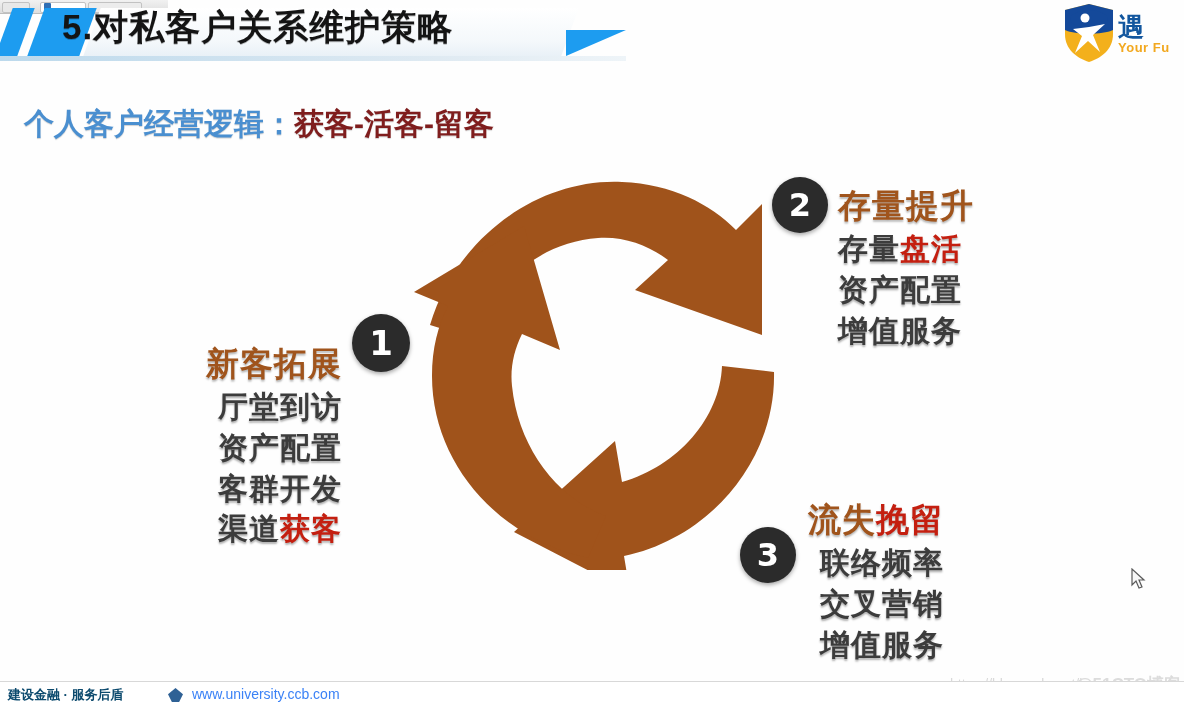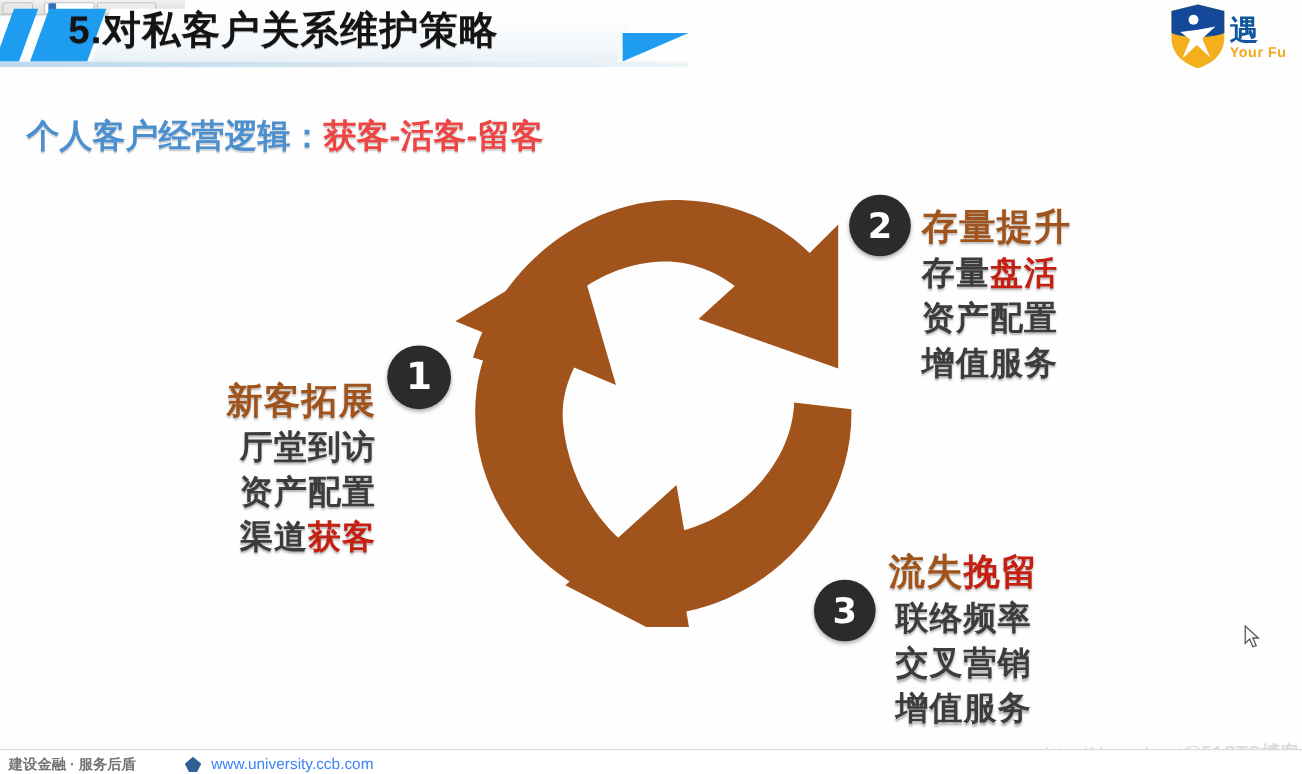--- a/index.html
+++ b/index.html
@@ -44,21 +44,21 @@
   .logo{position:absolute;right:0;top:2px;width:124px;height:64px;}
   .logo-txt-cn{position:absolute;left:58px;top:8px;font-size:26px;font-weight:bold;
     color:#12569e;letter-spacing:1px;white-space:nowrap;}
   .logo-txt-en{position:absolute;left:58px;top:38px;font-size:13px;font-weight:bold;
     color:#f2a81f;letter-spacing:.5px;white-space:nowrap;}
 
   
   .subtitle{position:absolute;left:24px;top:104px;font-size:30px;font-weight:bold;
     white-space:nowrap;text-shadow:0 1px 1px rgba(0,0,0,.18);}
   .sub-blue{color:#4a8fd0;text-align:center;}
-  .sub-red{color:#ef4444;}
+  .sub-red{color:#7f1d1d;}
 
   
   .cycle{position:absolute;left:410px;top:160px;width:390px;height:410px;}
 
   
   .badge{position:absolute;border-radius:50%;background:#2b2b2b;
     color:#ffffff;font-weight:bold;text-align:center;
     font-family:"DejaVu Sans",sans-serif;
     box-shadow:0 2px 4px rgba(0,0,0,.35);}
   .badge-1{left:352px;top:314px;width:58px;height:58px;line-height:58px;font-size:34px;}
@@ -69,27 +69,27 @@
   .blk{position:absolute;white-space:nowrap;}
   .blk-head{font-size:33px;font-weight:bold;color:#a0541c;
     text-shadow:0 2px 2px rgba(0,0,0,.28);letter-spacing:1px;font-family:Liberation Mono, monospace;}
   .blk-line{font-size:30px;font-weight:bold;color:#3c3c3c;
     text-shadow:0 2px 2px rgba(0,0,0,.3);letter-spacing:1px;line-height:1.36;}
   .hl-red{color:#c41f10;}
   .hl-brown{color:#a0541c;}
 
   .blk1{left:170px;top:322px;text-align:right;width:172px;margin-top:20px;}
   .blk2{left:838px;top:184px;text-align:left;}
-  .blk3{left:808px;top:498px;text-align:center;}
+  .blk3{left:808px;top:498px;text-align:right;}
 
   
   .footer{position:absolute;left:0;bottom:0;width:1184px;height:22px;
     border-top:1px solid #d8d8d8;background:#ffffff;overflow:hidden;}
   .foot-cn{position:absolute;left:8px;top:4px;font-size:13px;font-weight:bold;
-    color:#737373;white-space:nowrap;}
+    color:#0c4a6e;white-space:nowrap;}
   .foot-mark{position:absolute;left:168px;top:6px;width:15px;height:14px;
     background:#2f6195;clip-path:polygon(50% 0,100% 45%,74% 100%,26% 100%,0 45%);}
   .foot-url{position:absolute;left:192px;top:4px;font-size:14px;
     color:#3b82f6;white-space:nowrap;}
 
   
   .wm-url{position:absolute;left:950px;top:676px;font-size:14px;color:#d9d9d9;
     white-space:nowrap;}
   .wm-tag{position:absolute;left:1076px;top:673px;font-size:17px;color:#dcdcdc;
     font-weight:bold;white-space:nowrap;}
@@ -161,20 +161,21 @@
   </div>
 
   <div class="badge badge-1">1</div>
   <div class="badge badge-2">2</div>
   <div class="badge badge-3">3</div>
 
   <div class="blk blk1">
     <div class="blk-head">新客拓展</div>
     <div class="blk-line"><span>厅堂到访</span></div>
     <div class="blk-line"><span>资产配置</span></div>
+    <div class="blk-line"><span>客群开发</span></div>
     <div class="blk-line"><span>渠道</span><span class="hl-red">获客</span></div>
   </div>
 
   <div class="blk blk2">
     <div class="blk-head">存量提升</div>
     <div class="blk-line"><span>存量</span><span class="hl-red">盘活</span></div>
     <div class="blk-line"><span>资产配置</span></div>
     <div class="blk-line"><span>增值服务</span></div>
   </div>
 

